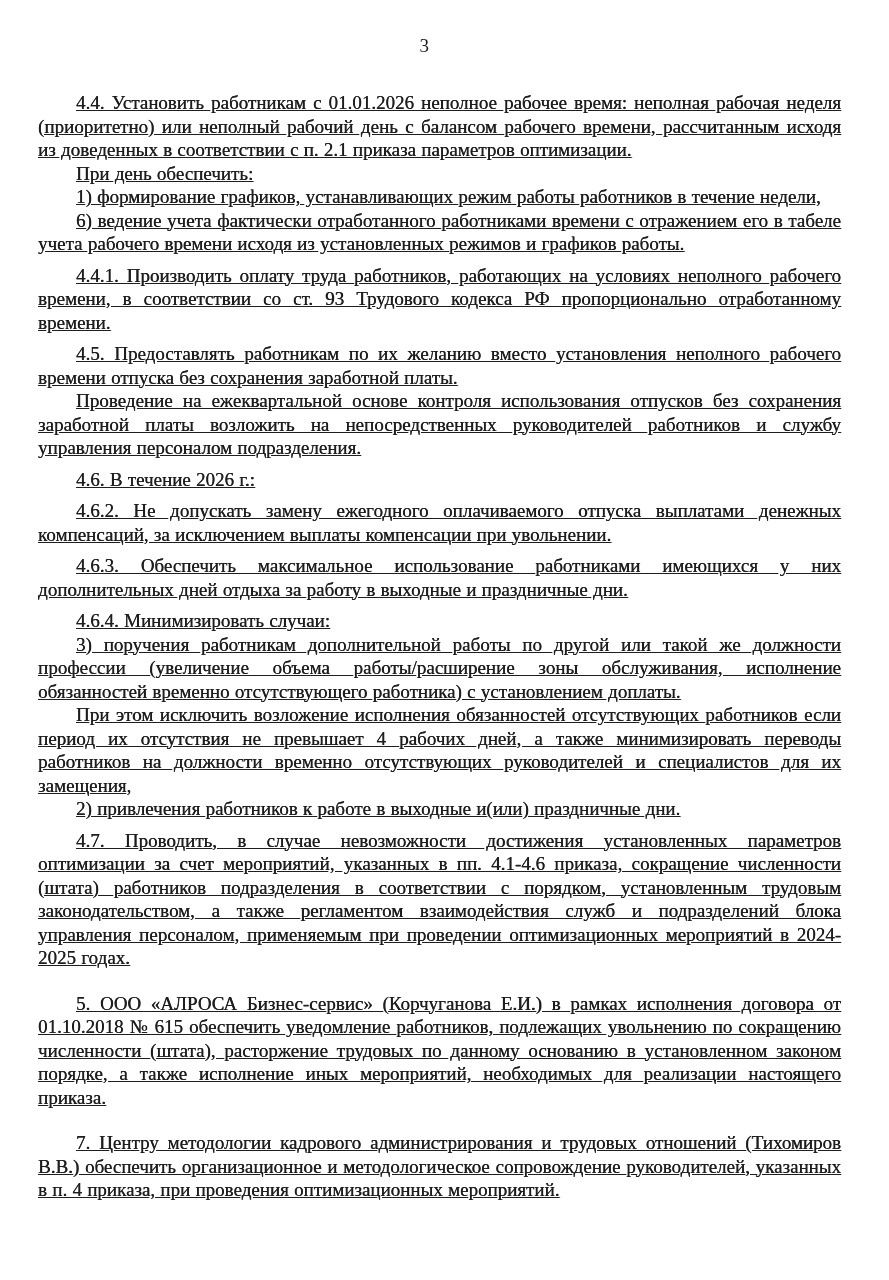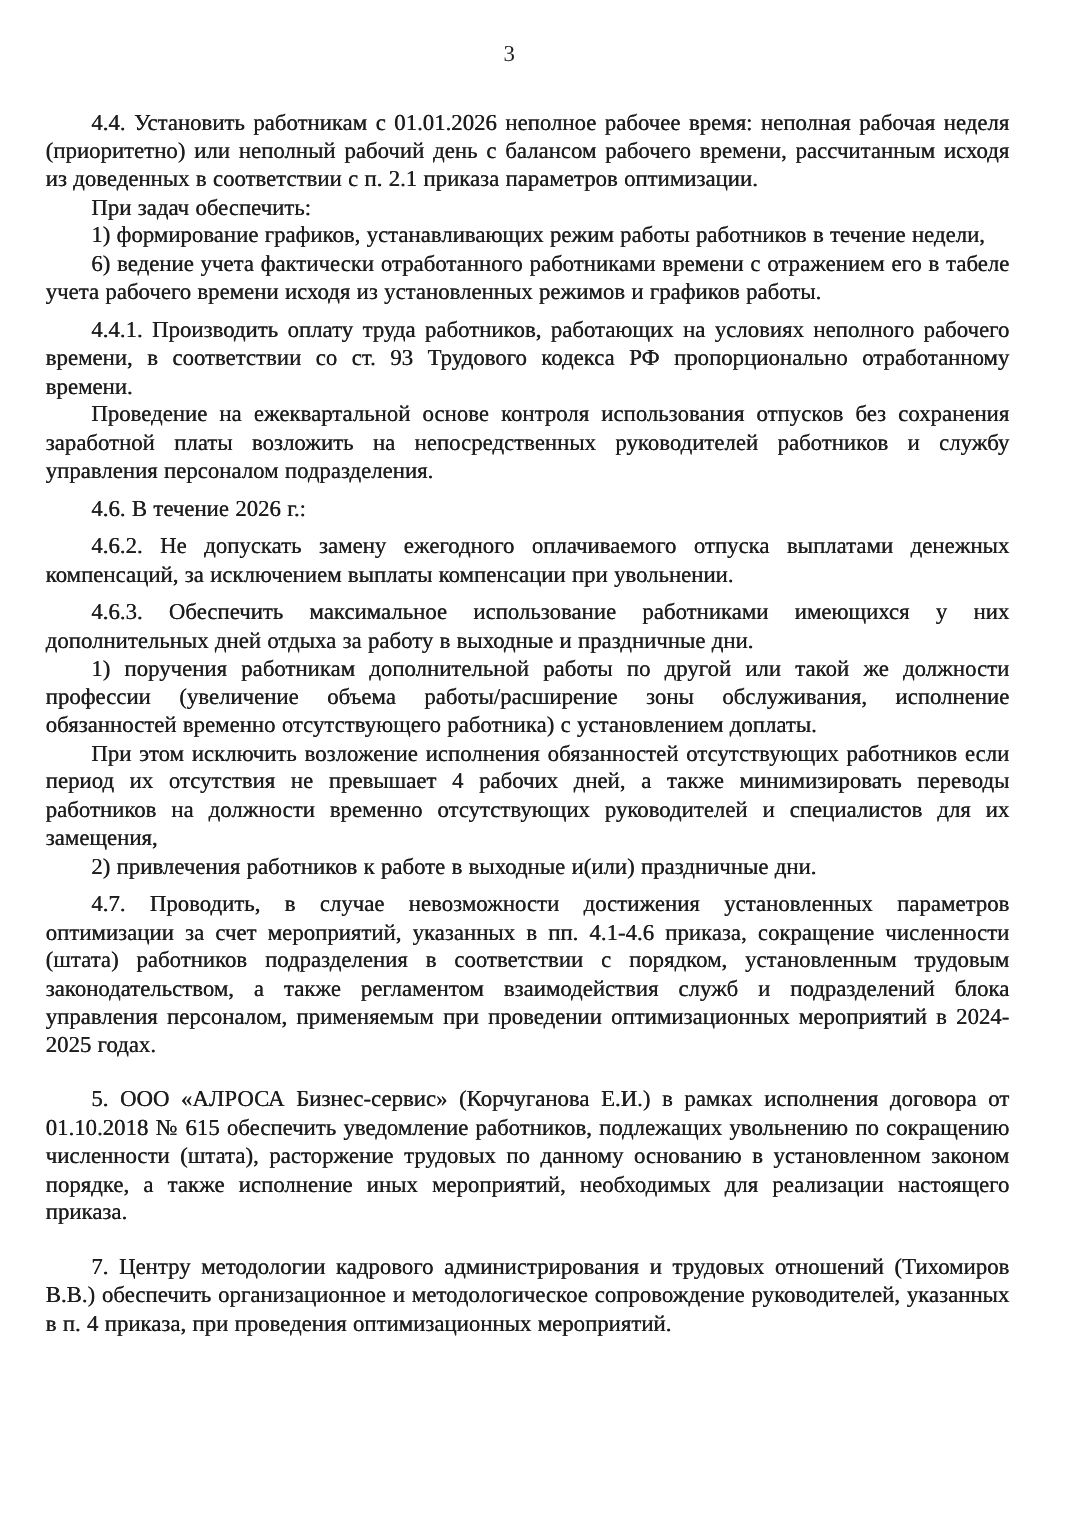--- a/index.html
+++ b/index.html
@@ -27,42 +27,45 @@
     letter-spacing: 0.5px;
   }
   .doc-body p {
     margin: 0;
     font-size: 19px;
     line-height: 23.5px;
     text-align: justify;
     text-indent: 38px;
     text-shadow: 0.3px 0 0 currentColor;
     word-spacing: 0.5px;
+    text-decoration: underline;
   }
   .doc-body p.sp  { margin-top: 8px; }
   .doc-body p.big { margin-top: 22px; }
 </style>
 </head>
 <body>
 
 <div class="page">
 
   <div class="page-number">3</div>
 
   <div class="doc-body">
     <p>4.4. Установить работникам с 01.01.2026 неполное рабочее время: неполная рабочая неделя (приоритетно) или неполный рабочий день с балансом рабочего времени, рассчитанным исходя из доведенных в соответствии с п. 2.1 приказа параметров оптимизации.</p>
-    <p>При задач обеспечить:</p>
+    <p>При день обеспечить:</p>
     <p>1) формирование графиков, устанавливающих режим работы работников в течение недели,</p>
     <p>6) ведение учета фактически отработанного работниками времени с отражением его в табеле учета рабочего времени исходя из установленных режимов и графиков работы.</p>
     <p class="sp">4.4.1. Производить оплату труда работников, работающих на условиях неполного рабочего времени, в соответствии со ст. 93 Трудового кодекса РФ пропорционально отработанному времени.</p>
+    <p class="sp">4.5.  Предоставлять работникам по их желанию вместо установления неполного рабочего времени отпуска без сохранения заработной платы.</p>
     <p>Проведение на ежеквартальной основе контроля использования отпусков без сохранения заработной платы возложить на непосредственных руководителей работников и службу управления персоналом подразделения.</p>
     <p class="sp">4.6. В течение 2026 г.:</p>
     <p class="sp">4.6.2. Не допускать замену ежегодного оплачиваемого отпуска выплатами денежных компенсаций, за исключением выплаты компенсации при увольнении.</p>
     <p class="sp">4.6.3. Обеспечить максимальное использование работниками имеющихся у них дополнительных дней отдыха за работу в выходные и праздничные дни.</p>
-    <p>1) поручения работникам дополнительной работы по другой или такой же должности профессии (увеличение объема работы/расширение зоны обслуживания, исполнение обязанностей временно отсутствующего работника) с установлением доплаты.</p>
+    <p class="sp">4.6.4. Минимизировать случаи:</p>
+    <p>3) поручения работникам дополнительной работы по другой или такой же должности профессии (увеличение объема работы/расширение зоны обслуживания, исполнение обязанностей временно отсутствующего работника) с установлением доплаты.</p>
     <p>При этом исключить возложение исполнения обязанностей отсутствующих работников если период их отсутствия не превышает 4 рабочих дней, а также минимизировать переводы работников на должности временно отсутствующих руководителей и специалистов для их замещения,</p>
     <p>2)  привлечения работников к работе в выходные и(или) праздничные дни.</p>
     <p class="sp">4.7. Проводить, в случае невозможности достижения установленных параметров оптимизации за счет мероприятий, указанных в пп. 4.1-4.6 приказа, сокращение численности (штата) работников подразделения в соответствии с порядком, установленным трудовым законодательством, а также регламентом взаимодействия служб и подразделений блока управления персоналом, применяемым при проведении оптимизационных мероприятий в 2024-2025 годах.</p>
     <p class="big">5.  ООО «АЛРОСА Бизнес-сервис» (Корчуганова Е.И.) в рамках исполнения договора от 01.10.2018 № 615 обеспечить уведомление работников, подлежащих увольнению по сокращению численности (штата), расторжение трудовых по данному основанию в установленном законом порядке, а также исполнение иных мероприятий, необходимых для реализации настоящего приказа.</p>
     <p class="big">7. Центру методологии кадрового администрирования и трудовых отношений (Тихомиров В.В.) обеспечить организационное и методологическое сопровождение руководителей, указанных в п. 4 приказа, при проведения оптимизационных мероприятий.</p>
   </div>
 
 </div>
 
 </body></html>

